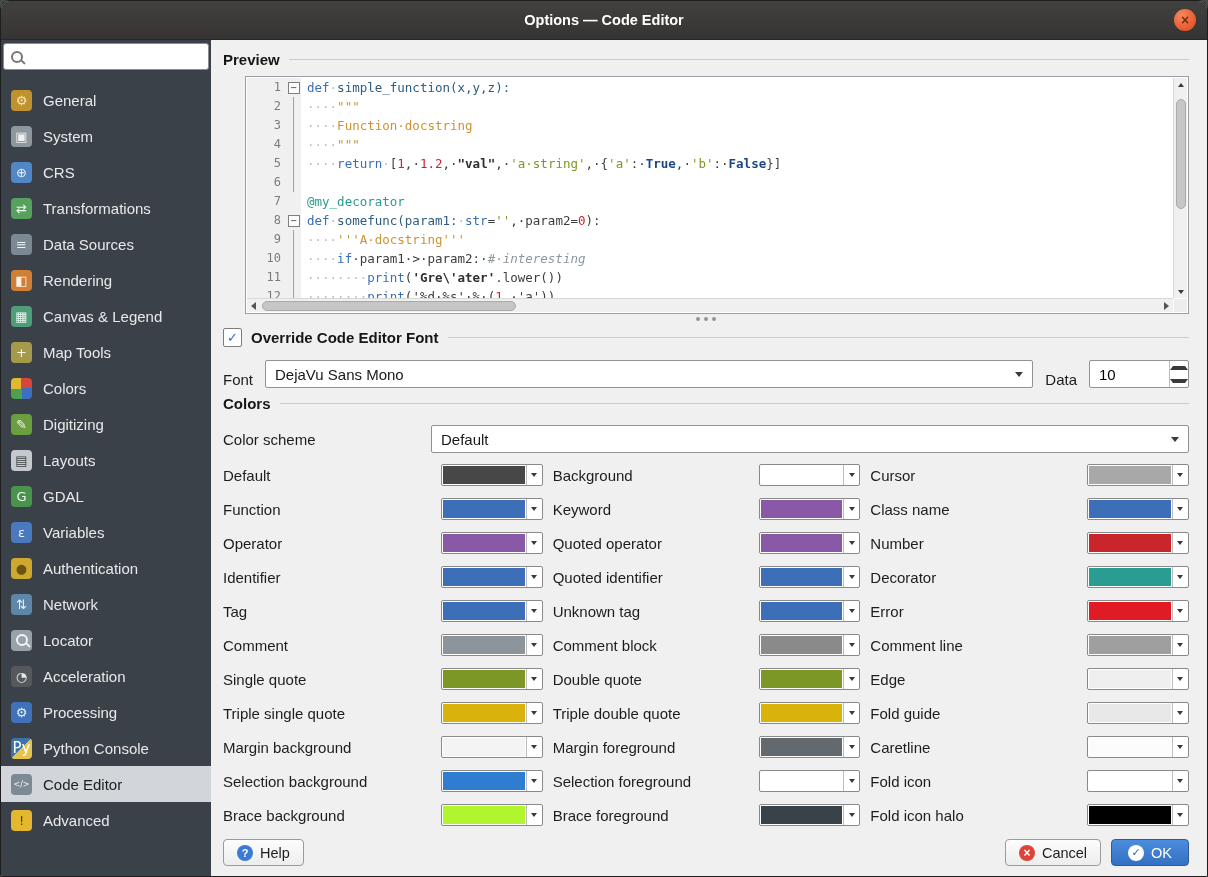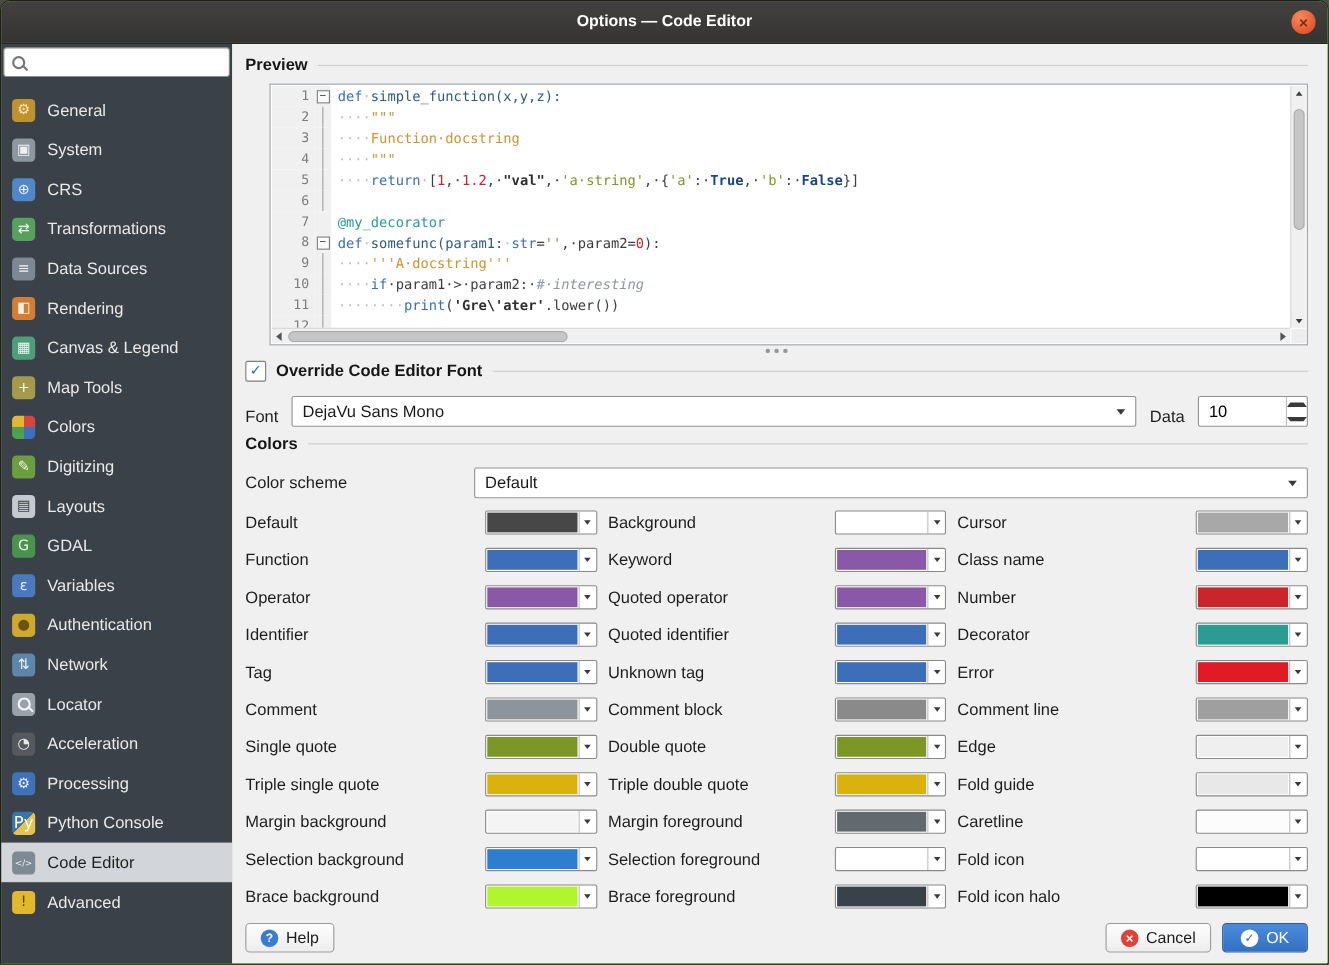--- a/index.html
+++ b/index.html
@@ -1,17 +1,17 @@
 <!DOCTYPE html>
 <html><head>
 <meta charset="utf-8">
 <style>
   html,body{margin:0;padding:0;background:#4a4a4a;font-family:"Liberation Sans","DejaVu Sans",sans-serif;}
   .window{width:1208px;height:877px;box-sizing:border-box;border:1px solid #1e1e1e;border-radius:9px 9px 2px 2px;
-          overflow:hidden;display:flex;flex-direction:column;background:#84cc16;}
+          overflow:hidden;display:flex;flex-direction:column;background:#86efac;}
   
   .titlebar{height:38px;flex:none;background:linear-gradient(#424140,#353432);border-bottom:1px solid #262626;
             display:flex;align-items:center;justify-content:center;position:relative;color:#ffffff;
             font-weight:bold;font-size:14.5px;}
   .close-btn{position:absolute;right:11px;top:8px;width:22px;height:22px;border-radius:50%;
              background:radial-gradient(circle at 35% 30%,#f58a5e,#e4592b 70%);display:flex;align-items:center;
              justify-content:center;color:#7e2c10;font-size:14px;font-weight:bold;cursor:default;}
   .main{flex:1;display:flex;min-height:0;}
   
   .sidebar{width:210px;flex:none;background:#3b4148;display:flex;flex-direction:column;}
@@ -227,21 +227,21 @@
                 <div class="code-line"><span class="ln">2</span><span class="fold line"></span><span class="code-text"><span style="color: rgb(185, 191, 196);">····</span><span style="color: rgb(207, 147, 48);">"""</span></span></div>
                 <div class="code-line"><span class="ln">3</span><span class="fold line"></span><span class="code-text"><span style="color: rgb(185, 191, 196);">····</span><span style="color: rgb(207, 147, 48);">Function·docstring</span></span></div>
                 <div class="code-line"><span class="ln">4</span><span class="fold line"></span><span class="code-text"><span style="color: rgb(185, 191, 196);">····</span><span style="color: rgb(207, 147, 48);">"""</span></span></div>
                 <div class="code-line"><span class="ln">5</span><span class="fold line"></span><span class="code-text"><span style="color: rgb(185, 191, 196);">····</span><span style="color: rgb(59, 111, 181);">return</span><span style="color: rgb(185, 191, 196);">·</span><span style="color: rgb(60, 60, 60);">[</span><span style="color: rgb(201, 38, 43);">1</span><span style="color: rgb(60, 60, 60);">,·</span><span style="color: rgb(201, 38, 43);">1.2</span><span style="color: rgb(60, 60, 60);">,·</span><span style="color: rgb(47, 47, 47); font-weight: bold;">"val"</span><span style="color: rgb(60, 60, 60);">,·</span><span style="color: rgb(125, 151, 38);">'a·string'</span><span style="color: rgb(60, 60, 60);">,·{</span><span style="color: rgb(125, 151, 38);">'a'</span><span style="color: rgb(60, 60, 60);">:·</span><span style="color: rgb(28, 69, 135); font-weight: bold;">True</span><span style="color: rgb(60, 60, 60);">,·</span><span style="color: rgb(125, 151, 38);">'b'</span><span style="color: rgb(60, 60, 60);">:·</span><span style="color: rgb(28, 69, 135); font-weight: bold;">False</span><span style="color: rgb(60, 60, 60);">}]</span></span></div>
                 <div class="code-line"><span class="ln">6</span><span class="fold line"></span><span class="code-text"></span></div>
                 <div class="code-line"><span class="ln">7</span><span class="fold none"></span><span class="code-text"><span style="color: rgb(42, 156, 145);">@my_decorator</span></span></div>
                 <div class="code-line"><span class="ln">8</span><span class="fold minus"><span class="foldbox">−</span></span><span class="code-text"><span style="color: rgb(59, 111, 181);">def</span><span style="color: rgb(185, 191, 196);">·</span><span style="color: rgb(47, 91, 124);">somefunc(param1:</span><span style="color: rgb(185, 191, 196);">·</span><span style="color: rgb(59, 111, 181);">str</span><span style="color: rgb(60, 60, 60);">=</span><span style="color: rgb(125, 151, 38);">''</span><span style="color: rgb(60, 60, 60);">,·param2=</span><span style="color: rgb(201, 38, 43);">0</span><span style="color: rgb(60, 60, 60);">):</span></span></div>
                 <div class="code-line"><span class="ln">9</span><span class="fold line"></span><span class="code-text"><span style="color: rgb(185, 191, 196);">····</span><span style="color: rgb(207, 147, 48); text-align: right;">'''A·docstring'''</span></span></div>
                 <div class="code-line"><span class="ln">10</span><span class="fold line"></span><span class="code-text"><span style="color: rgb(185, 191, 196);">····</span><span style="color: rgb(59, 111, 181);">if</span><span style="color: rgb(60, 60, 60);">·param1·&gt;·param2:·</span><span style="color: rgb(140, 151, 158); font-style: italic;">#·interesting</span></span></div>
                 <div class="code-line"><span class="ln">11</span><span class="fold line"></span><span class="code-text"><span style="color: rgb(185, 191, 196);">········</span><span style="color: rgb(59, 111, 181);">print</span><span style="color: rgb(60, 60, 60);">(</span><span style="color: rgb(47, 47, 47); font-weight: bold;">'Gre\'ater'</span><span style="color: rgb(60, 60, 60);">.lower())</span></span></div>
-                <div class="code-line"><span class="ln">12</span><span class="fold line"></span></div>
+                <div class="code-line"><span class="ln">12</span><span class="fold line"></span><span class="code-text"><span style="color: rgb(185, 191, 196);">········</span><span style="color: rgb(59, 111, 181);">print</span><span style="color: rgb(60, 60, 60);">('%d·%s'·%·(</span><span style="color: rgb(201, 38, 43);">1</span><span style="color: rgb(60, 60, 60);">,·'a'))</span></span></div>
               </div>
             <div class="vscroll">
               <span class="scroll-arrow">
                   <span class="tri-up small-up"></span>
                 </span>
               <span class="vtrack">
                   <span class="vthumb"></span>
                 </span>
               <span class="scroll-arrow">
                   <span class="tri-down tiny"></span>

